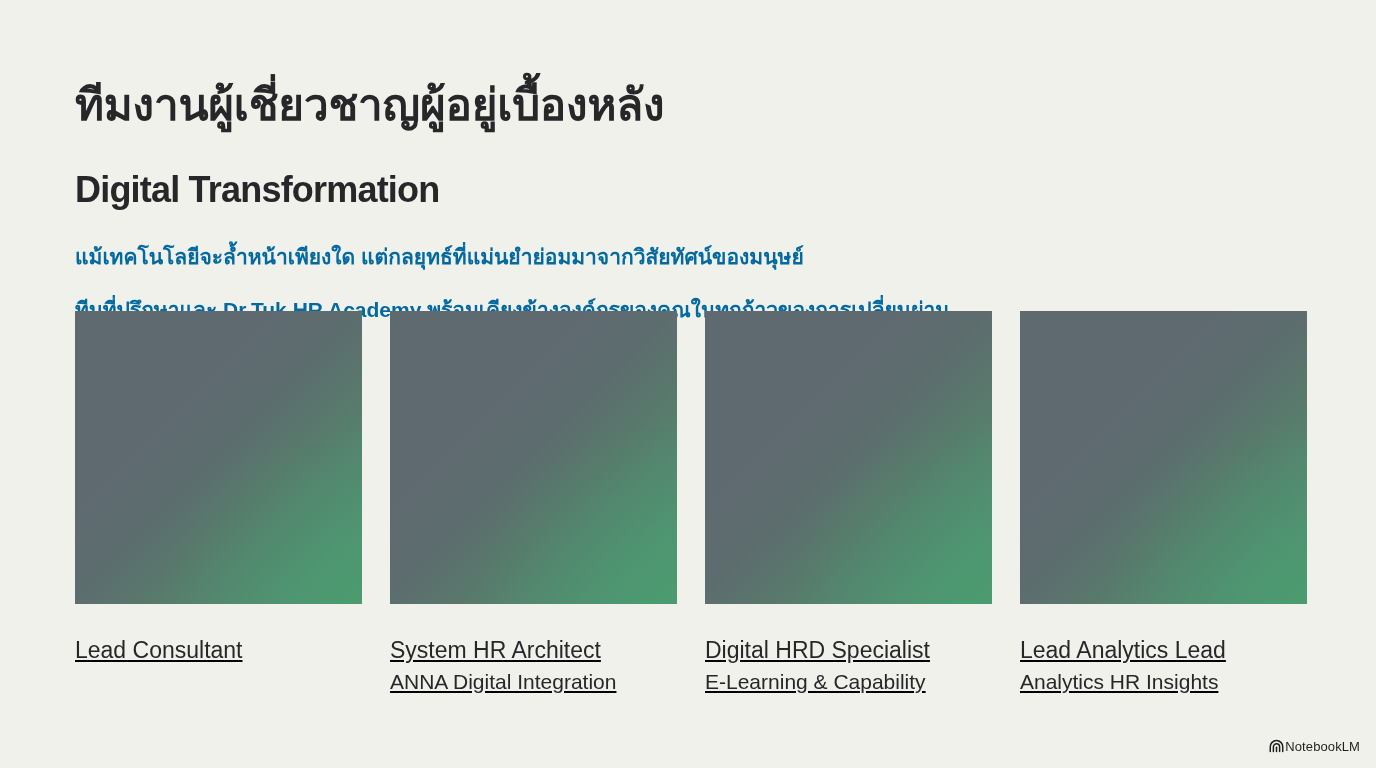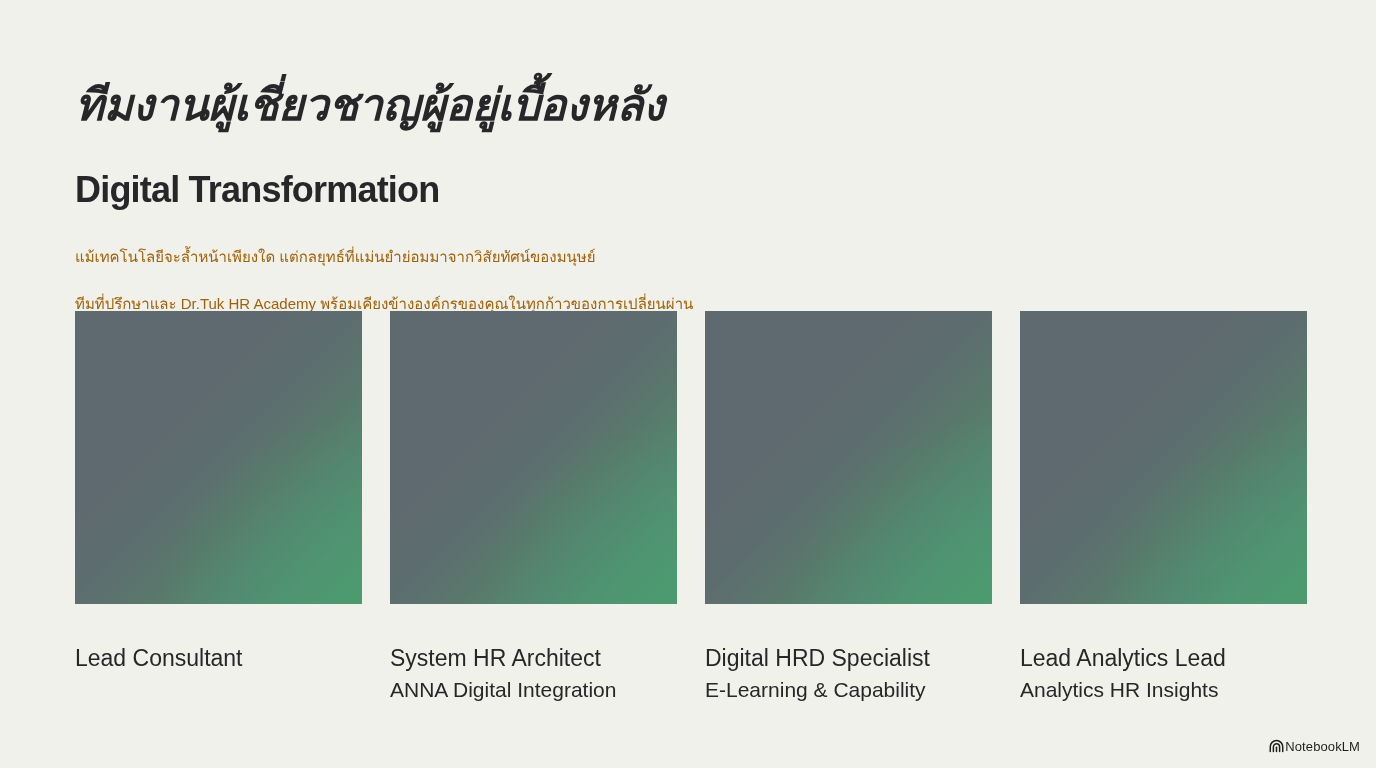--- a/index.html
+++ b/index.html
@@ -33,36 +33,35 @@
     font-size: 45px;
     line-height: 55px;
     font-weight: 700;
     color: #27272a;
     letter-spacing: -0.2px;
     white-space: nowrap;
   }
   .title-line.thai {
     font-size: 44px;
     line-height: 56px;
-    font-style: italic;
   }
   .title-line.latin {
     font-size: 36px;
     line-height: 54px;
     letter-spacing: -0.8px;
   }
 
   .subtitle {
     margin-top: 21px;
   }
   .subtitle-line {
-    font-size: 15px;
+    font-size: 21px;
     line-height: 32px;
-    font-weight: 400;
-    color: #a16207;
+    font-weight: 700;
+    color: #0369a1;
     white-space: nowrap;
   }
 
   
   .cards {
     position: absolute;
     left: 75px;
     top: 311px;
     width: 1227px;
     display: flex;
@@ -93,21 +92,22 @@
     inset: 0;
     background:
       radial-gradient(120% 110% at 103% 104%,
         rgba(70,160,110,0.55) 0%,
         rgba(70,160,110,0.22) 32%,
         rgba(70,160,110,0.0) 62%);
     pointer-events: none;
   }
 
   .card-caption {
-    padding-top: 40px;
+    padding-top: 32px;
+    text-decoration: underline;
   }
   .card-role {
     font-size: 23px;
     line-height: 28px;
     font-weight: 400;
     color: #27272a;
     white-space: nowrap;
   }
   .card-focus {
     margin-top: 5px;

